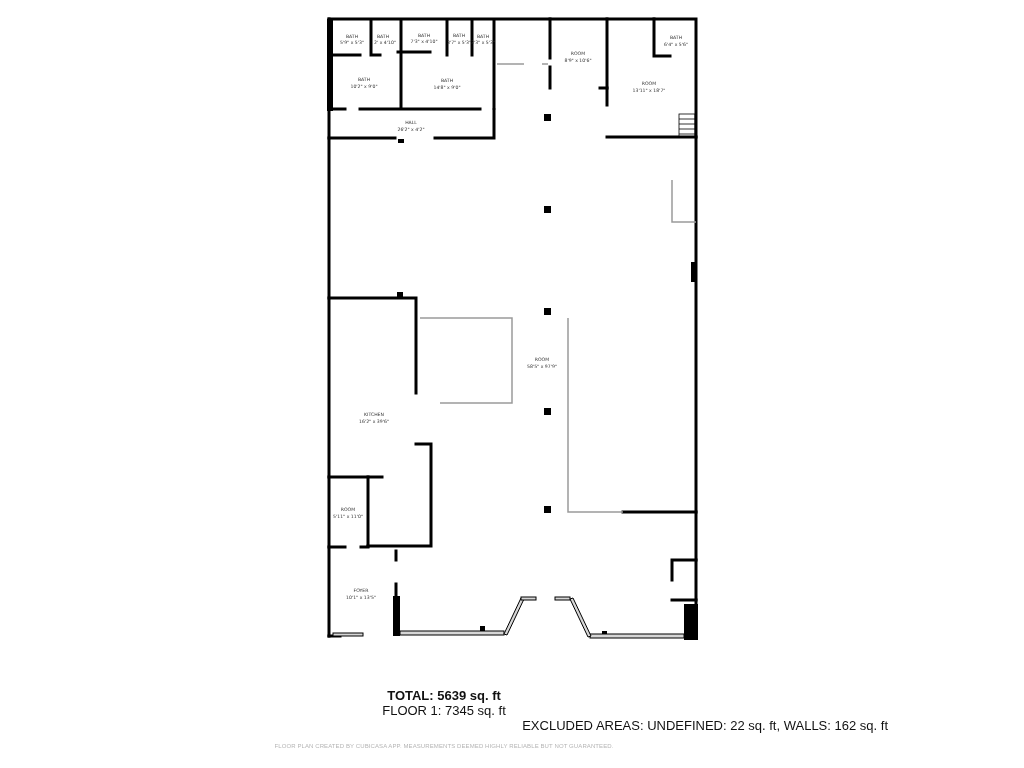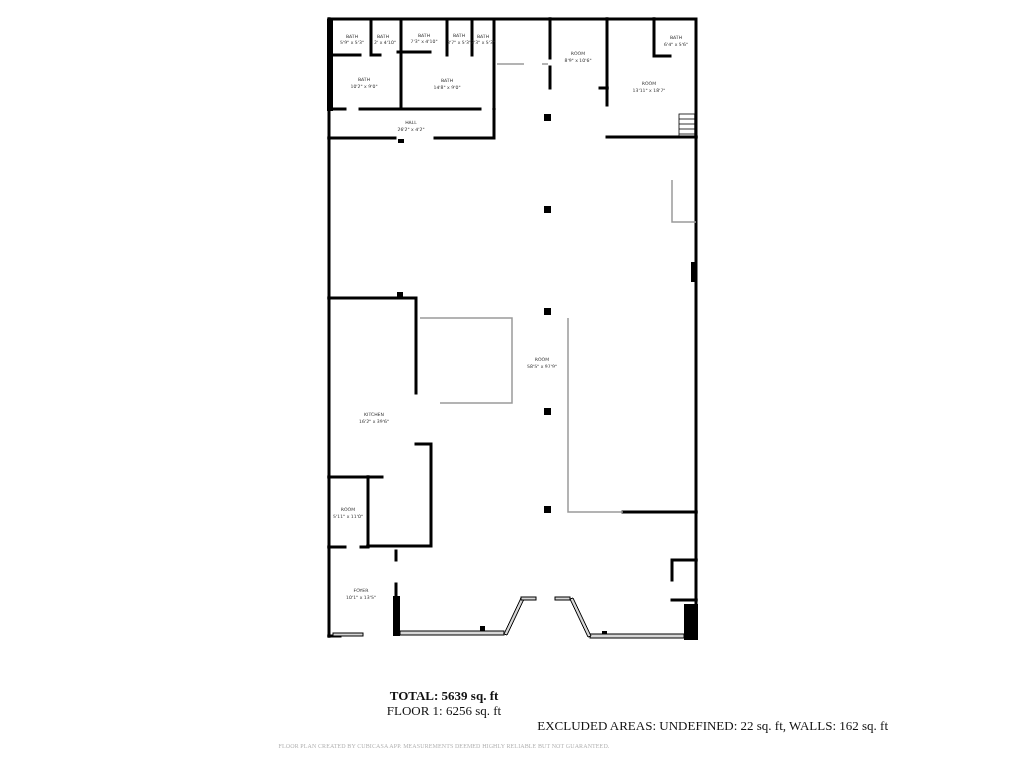--- a/index.html
+++ b/index.html
@@ -1,20 +1,20 @@
 <!DOCTYPE html>
 <html><head>
   <meta charset="utf-8">
   <style>
     html, body { margin:0; padding:0; background:#ffffff; }
     body { width:1024px; height:768px; position:relative; overflow:hidden; font-family:"Liberation Sans", sans-serif; }
     #plan { position:absolute; left:0; top:0; width:1024px; height:768px; }
     .room-label { font-family:"DejaVu Sans", sans-serif; font-size:4.6px; fill:#333; text-anchor:middle; }
     .room-dim { font-family:"DejaVu Sans", sans-serif; font-size:4.6px; fill:#333; text-anchor:middle; }
-    .summary { position:absolute; left:0; width:888px; text-align:center; color:#111; font-family:Liberation Serif, serif; }
+    .summary { position:absolute; left:0; width:888px; text-align:center; color:#111; font-family:Liberation Sans, sans-serif; }
     #total { top:688px; font-size:13px; font-weight:bold; }
     #floor1 { top:703px; font-size:13px; }
     #excluded { top:718px; font-size:13px;text-align:right; }
     #disclaimer { top:743px; font-size:6px; color:#b5b5b5; letter-spacing:0.1px; }
   </style>
 </head>
 <body>
 
 <svg id="plan" viewBox="0 0 1024 768" xmlns="http://www.w3.org/2000/svg">
   <g stroke="#000" stroke-width="3" fill="none" stroke-linecap="square">
@@ -122,15 +122,15 @@
     <text class="room-label" x="374" y="416">KITCHEN</text>
     <text class="room-dim" x="374" y="423">16'2" x 39'6"</text>
     <text class="room-label" x="348" y="511">ROOM</text>
     <text class="room-dim" x="348" y="518">5'11" x 11'0"</text>
     <text class="room-label" x="361" y="592">FOYER</text>
     <text class="room-dim" x="361" y="599">10'1" x 13'5"</text>
   </g>
 </svg>
 
 <div id="total" class="summary">TOTAL: 5639 sq. ft</div>
-<div id="floor1" class="summary">FLOOR 1: 6256 sq. ft</div>
+<div id="floor1" class="summary">FLOOR 1: 7345 sq. ft</div>
 <div id="excluded" class="summary">EXCLUDED AREAS: UNDEFINED: 22 sq. ft, WALLS: 162 sq. ft</div>
 <div id="disclaimer" class="summary">FLOOR PLAN CREATED BY CUBICASA APP. MEASUREMENTS DEEMED HIGHLY RELIABLE BUT NOT GUARANTEED.</div>
 
 </body></html>

